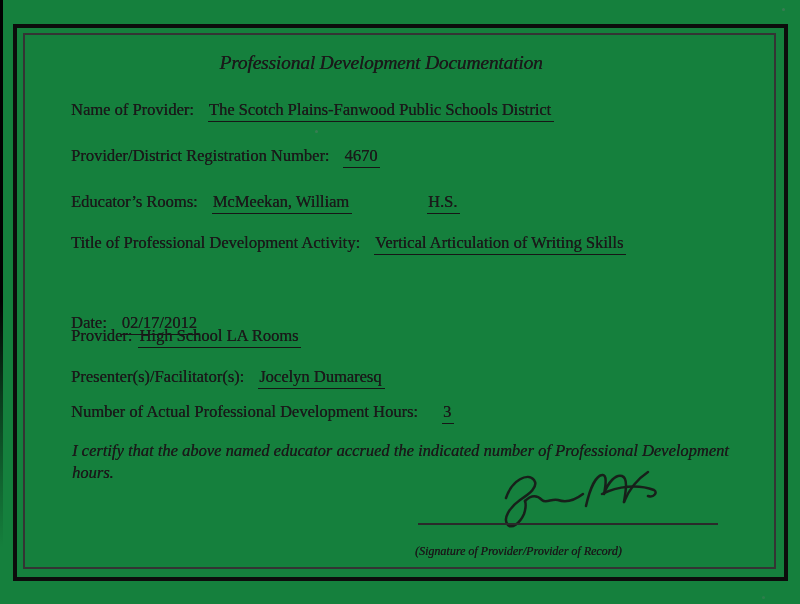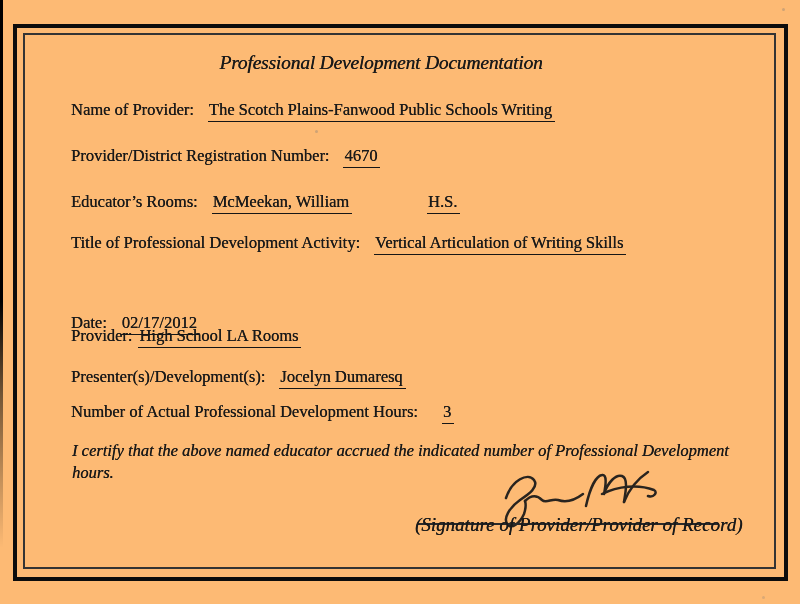--- a/index.html
+++ b/index.html
@@ -1,21 +1,21 @@
 <!DOCTYPE html>
 <html><head>
 <meta charset="utf-8">
 <style>
   * { margin: 0; padding: 0; box-sizing: border-box; }
   html, body { background: #e8e8e8; }
   .page {
     position: relative;
     width: 800px;
     height: 604px;
-    background: #fdba74;
+    background: #15803d;
     overflow: hidden;
     font-family: "Liberation Serif", "DejaVu Serif", serif;
     color: #1a1a1a;
   }
   
   .frame-outer {
     position: absolute;
     left: 13px; top: 24px;
     width: 775px; height: 557px;
     border: 4px solid #0c0c0c;
@@ -97,46 +97,46 @@
     width: 164px; height: 62px;
   }
   .sig-line {
     position: absolute;
     left: 418px; top: 523px;
     width: 300px; height: 0;
     border-top: 2px solid #2a2a2a;
   }
   .sig-caption {
     position: absolute;
-    left: 415px; top: 514px;
+    left: 415px; top: 544px;
     width: 306px;
     text-align: left;
     font-style: italic;
-    font-size: 19px;
+    font-size: 12px;
     text-shadow: 0.25px 0 0 currentColor;
     white-space: nowrap;
   }
 </style>
 </head>
 <body>
 
 <div class="page">
 
   <div class="scan-edge"></div>
   <div class="speck s1"></div>
   <div class="speck s2"></div>
   <div class="speck s3"></div>
 
   <div class="frame-outer"></div>
   <div class="frame-inner"></div>
 
   <div class="doc-title">Professional Development Documentation</div>
 
   <div class="field-row row-1">
-    <span>Name of Provider:</span><span class="field-value">The Scotch Plains-Fanwood Public Schools Writing</span>
+    <span>Name of Provider:</span><span class="field-value">The Scotch Plains-Fanwood Public Schools District</span>
   </div>
 
   <div class="field-row row-2">
     <span>Provider/District Registration Number:</span><span class="field-value">4670</span>
   </div>
 
   <div class="field-row row-3">
     <span>Educator’s Rooms:</span><span class="field-value">McMeekan, William</span>
     <span class="field-value-secondary">H.S.</span>
   </div>
@@ -147,21 +147,21 @@
 
   <div class="field-row row-5">
     <span>Date:</span><span class="field-value">02/17/2012</span>
   </div>
 
   <div class="field-row row-6">
     <span>Provider:</span><span class="field-value">High School LA Rooms</span>
   </div>
 
   <div class="field-row row-7">
-    <span>Presenter(s)/Development(s):</span><span class="field-value">Jocelyn Dumaresq</span>
+    <span>Presenter(s)/Facilitator(s):</span><span class="field-value">Jocelyn Dumaresq</span>
   </div>
 
   <div class="field-row row-8">
     <span>Number of Actual Professional Development Hours:</span><span class="field-value">3</span>
   </div>
 
   <div class="certify">
     <div>I certify that the above named educator accrued the indicated number of Professional Development</div>
     <div>hours.</div>
   </div>

